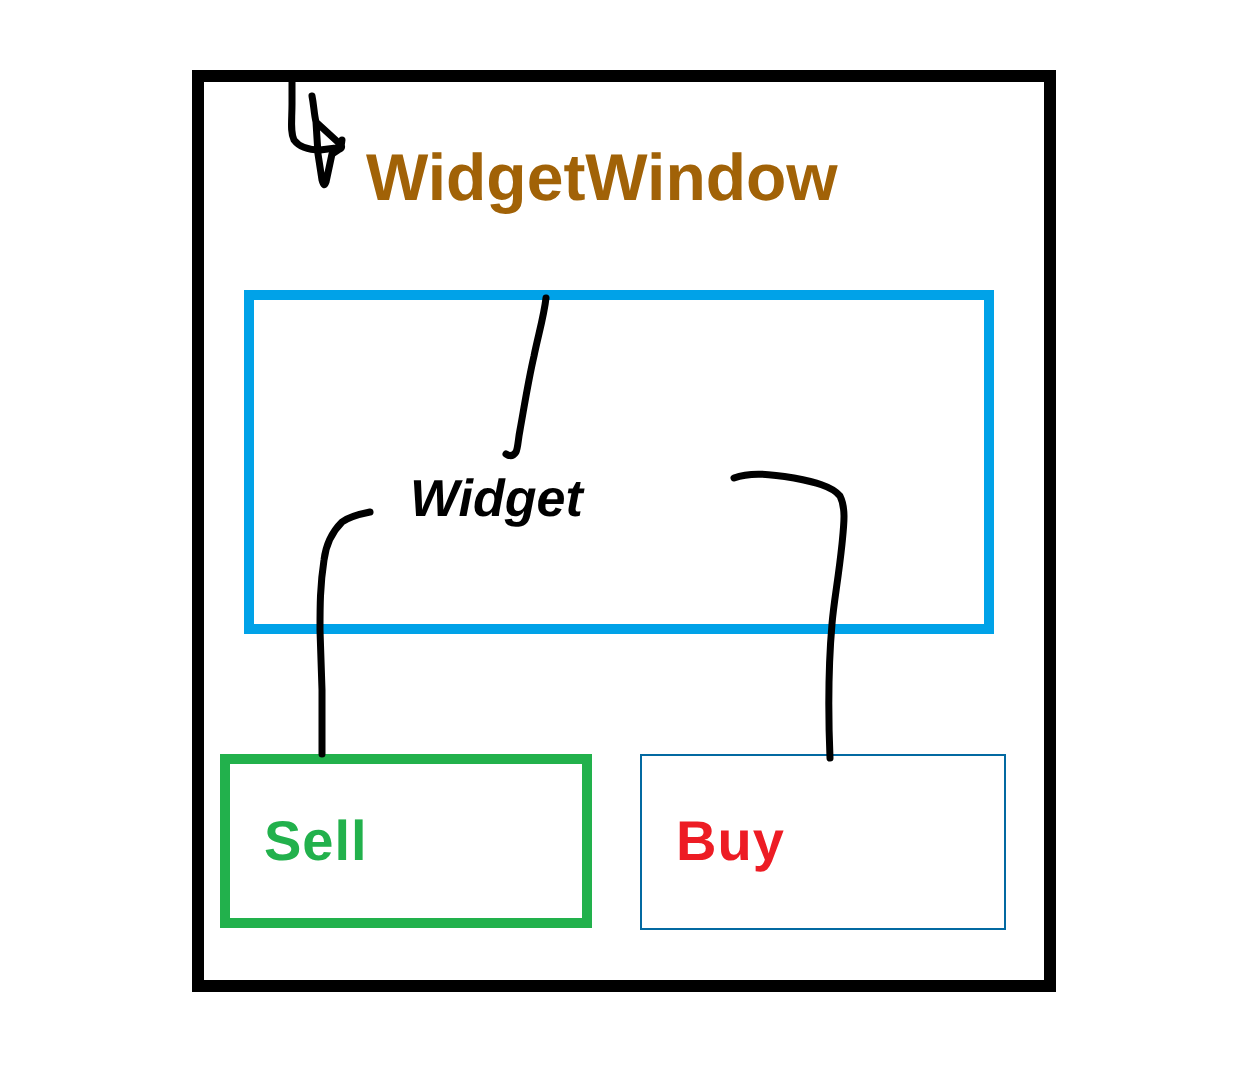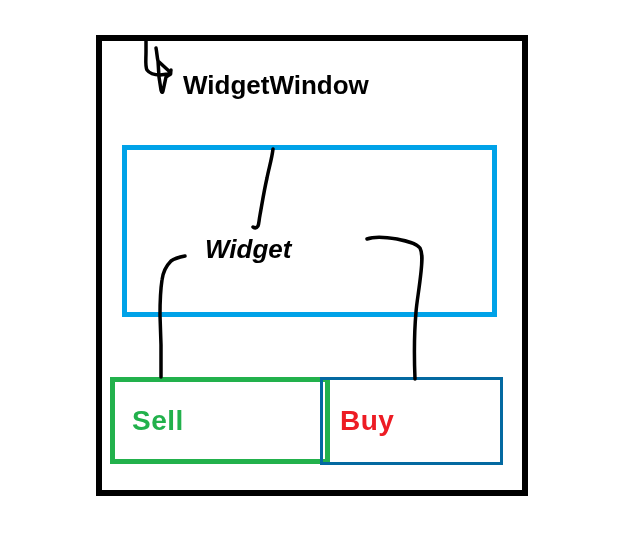--- a/index.html
+++ b/index.html
@@ -25,44 +25,44 @@
     width: 432px; height: 461px;
     border: 6px solid #000000;
   }
   .widget-box {
     left: 122px; top: 145px;
     width: 375px; height: 172px;
     border: 5px solid #00A2E8;
   }
   .sell-box {
     left: 110px; top: 377px;
-    width: 220px; height: 87px;
+    width: 186px; height: 87px;
     border: 5px solid #22B14C;
     display: flex; align-items: center;
   }
   .buy-box {
     left: 320px; top: 377px;
     width: 183px; height: 88px;
-    border: 3px solid #0369a1;
+    border: 1px solid #0369a1;
     display: flex; align-items: center;
   }
   .btn-label {
     font-weight: bold;
     font-size: 28px;
     padding-left: 17px;
     letter-spacing: 0.5px;
   }
   .sell-box .btn-label { color: #22B14C; }
   .buy-box  .btn-label { color: #ED1C24; }
   .title-label {
     position: absolute;
     left: 183px; top: 70px;
     font-weight: bold;
-    font-size: 26px;
-    color: #000000;
+    font-size: 33px;
+    color: #a16207;
     white-space: nowrap;
   }
   .widget-label {
     position: absolute;
     left: 205px; top: 234px;
     font-weight: bold;
     font-size: 26px;
     color: #000000;
     white-space: nowrap;
     font-style: italic;

